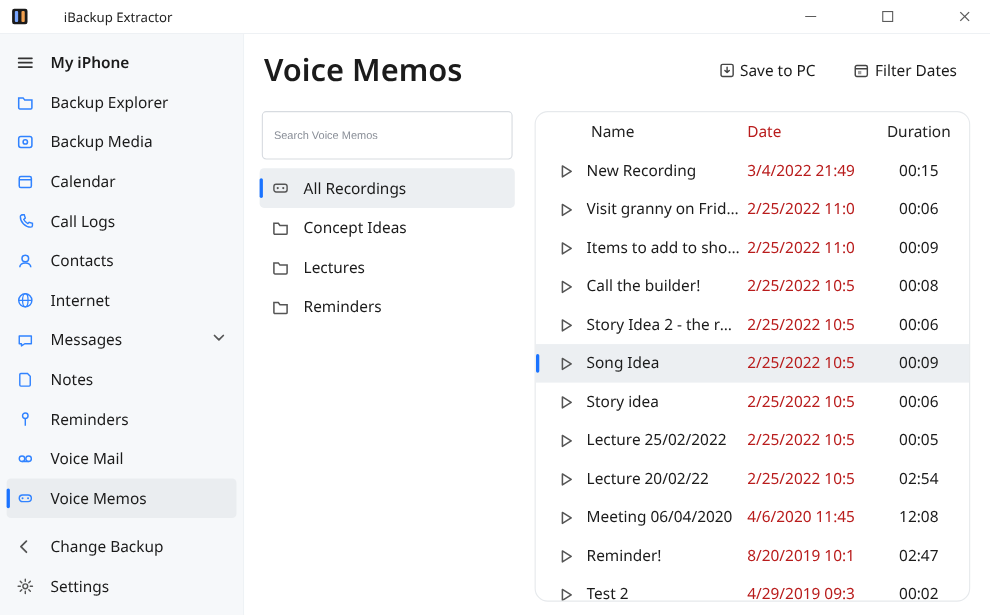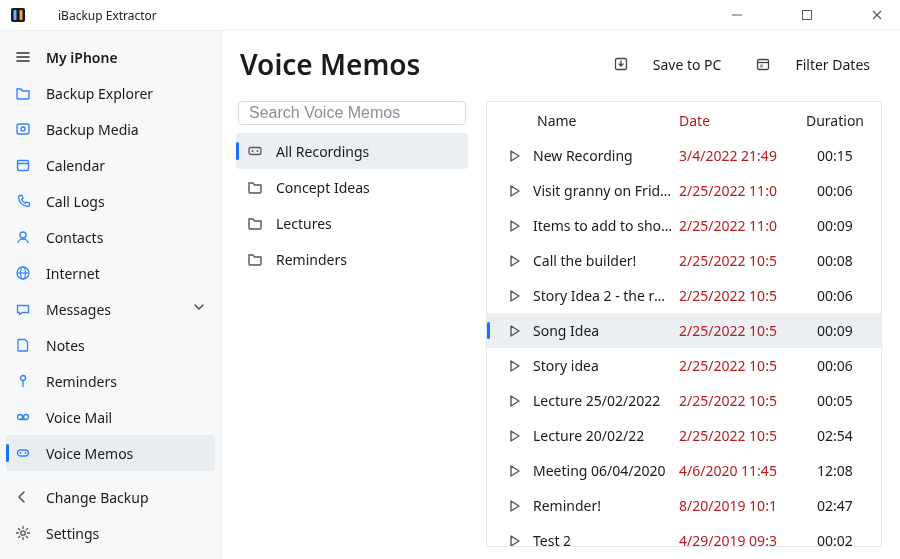--- a/index.html
+++ b/index.html
@@ -86,52 +86,52 @@
     gap:14px;
     margin-bottom:10px;
     padding: 4px 2px 8px 4px;
   }
   .page-title {
     font-size: 28px;
     font-weight: 600;
     flex:1;
   }
   .toolbar-btn{
-    display:flex; align-items:center; gap:24px;
+    display:flex; align-items:center; gap:4px;
     padding:6px 10px; border-radius:4px; color:#1b1b1b;
     cursor:pointer;
   }
   .toolbar-btn .ico{width:16px;height:16px;display:flex;align-items:center;justify-content:center;color:#444;}
 
   .panes{
     flex:1; display:flex; gap:18px; min-height:0;
   }
   
   .folders{
     width:232px; display:flex; flex-direction:column;
   }
   .search{
-    height:24px; border:1px solid #d7dbe0; border-radius:4px;
-    padding:0 10px; font-size:16px; color:#444; background:#fff;
+    height:44px; border:1px solid #d7dbe0; border-radius:4px;
+    padding:0 10px; font-size:10px; color:#444; background:#fff;
     outline:none; margin: 0 2px 8px 2px;
   }
   .search::placeholder{color:#8a8f98;}
   .folder-row{
     display:flex; align-items:center; gap:12px;
     height:36px; padding:15px 10px; border-radius:4px; cursor:pointer;
   }
   .folder-row .ico{width:18px;height:18px;color:#555;display:flex;align-items:center;justify-content:center;}
   .folder-row.selected{ background:#eceff2; position:relative;}
   .folder-row.selected::before{
     content:""; position:absolute; left:0; top:9px; bottom:9px; width:3px; background:#1a73ff; border-radius:2px;
   }
 
   
   .table-wrap{
-    flex:1; border:1px solid #e6e9ec; border-radius:0; overflow:hidden; display:flex; min-height:0;
+    flex:1; border:1px solid #e6e9ec; border-radius:12px; overflow:hidden; display:flex; min-height:0;
   }
   .table{
     flex:1; overflow-y:auto;
   }
   .thead, .trow{
     display:grid;
     grid-template-columns: 36px 1fr 120px 72px;
     align-items:center;
     min-height:34px;
     padding: 0 10px;

